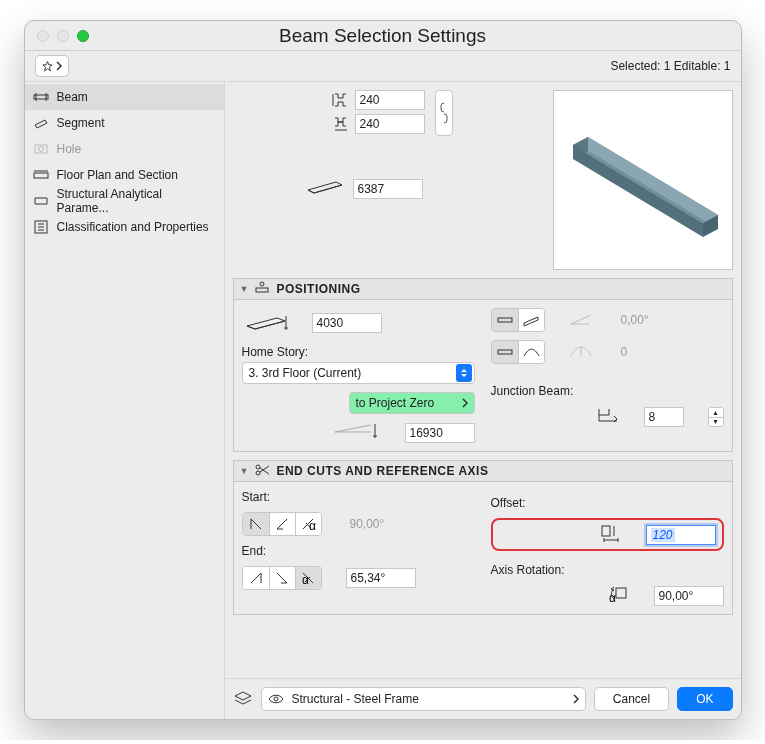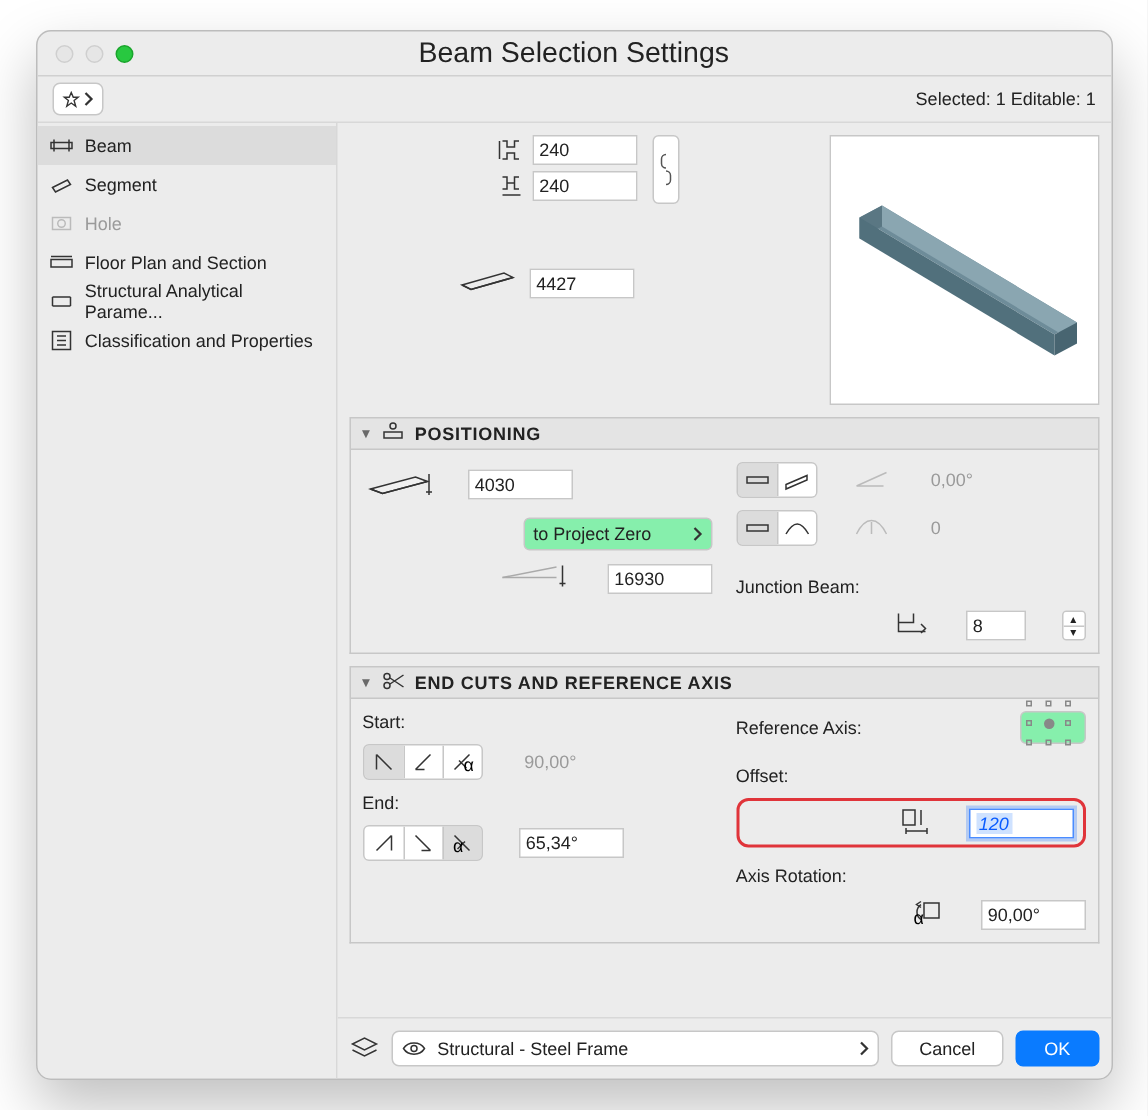--- a/index.html
+++ b/index.html
@@ -195,21 +195,21 @@
               <div class="input small">
                   <span>240</span>
                 </div>
             </div>
             <div class="row" style="margin-top:38px;margin-left:-30px">
               <span><svg width="44" height="22">
                     <path d="M5 14l28-8 6 3-28 8z" fill="none" stroke="#333"></path>
                     <path d="M5 14l6 3 28-8" fill="none" stroke="#333"></path>
                   </svg></span>
               <div class="input small">
-                  <span>4427</span>
+                  <span>6387</span>
                 </div>
             </div>
           </div>
           <div class="preview">
             <svg width="170" height="170">
               <polygon points="15,50 30,42 160,120 145,128" fill="#6e8c99"></polygon>
               <polygon points="30,42 160,120 160,134 30,56" fill="#8aa6b1"></polygon>
               <polygon points="15,50 30,42 30,56 15,64" fill="#5a7783"></polygon>
               <polygon points="15,50 15,64 145,142 145,128" fill="#51707c"></polygon>
               <polygon points="145,128 160,120 160,134 145,142" fill="#486571"></polygon>
@@ -231,20 +231,27 @@
               <div class="field-inline">
                 <span><svg width="46" height="26">
                       <path d="M5 18l30-8 8 3-30 8z" fill="#f0f0f0" stroke="#333"></path>
                       <path d="M5 18l8 3 30-8" fill="none" stroke="#333"></path>
                       <path d="M44 8v14M42 20h4" stroke="#333" fill="none"></path>
                     </svg></span>
                 <div class="input small">
                     <span>4030</span>
                   </div>
               </div>
+              <div>
+                <div style="margin-bottom:3px;">Home Story:</div>
+                <div class="select">
+                  <span>3. 3rd Floor (Current)</span>
+                  <span class="caret"></span>
+                </div>
+              </div>
               <div style="display:flex;justify-content:flex-end;">
                 <div class="mini-btn" style="width:126px;justify-content:space-between;">
                   <span>to Project Zero</span>
                   <svg width="6" height="10">
                       <path d="M1 1l4 4-4 4" fill="none" stroke="#333" stroke-width="1.5"></path>
                     </svg>
                 </div>
               </div>
               <div class="field-inline" style="justify-content:flex-end">
                 <span><svg width="50" height="18">
@@ -377,36 +384,20 @@
                         <text x="2" y="13" font-size="7">α</text>
                       </svg>
                     </div>
                 </div>
                 <div class="input small">
                     <span>65,34°</span>
                   </div>
               </div>
             </div>
             <div class="col">
-              <div class="field-inline" style="justify-content:space-between;">
-                <span>Reference Axis:</span>
-                <div class="mini-btn" style="padding:3px">
-                  <div class="axis9">
-                    <span></span>
-                      <span></span>
-                      <span></span>
-                    <span></span>
-                      <span class="sel"></span>
-                      <span></span>
-                    <span></span>
-                      <span></span>
-                      <span></span>
-                  </div>
-                </div>
-              </div>
               <div style="margin-top:6px;">Offset:</div>
               <div class="highlight-box">
                 <div class="field-inline" style="justify-content:flex-end;">
                   <span><svg width="22" height="18">
                         <rect x="2" y="2" width="8" height="10" fill="none" stroke="#333"></rect>
                         <line x1="14" y1="2" x2="14" y2="12" stroke="#333"></line>
                         <path d="M4 16h14M4 14v4M18 14v4" stroke="#333" fill="none"></path>
                       </svg></span>
                   <div class="input small" style="border-color:#4a8cff;box-shadow:0 0 0 2px rgba(74,140,255,.35);">
                       <span style="color:#0a5cff;background:#cfe2ff;padding:0 2px;">120</span>

